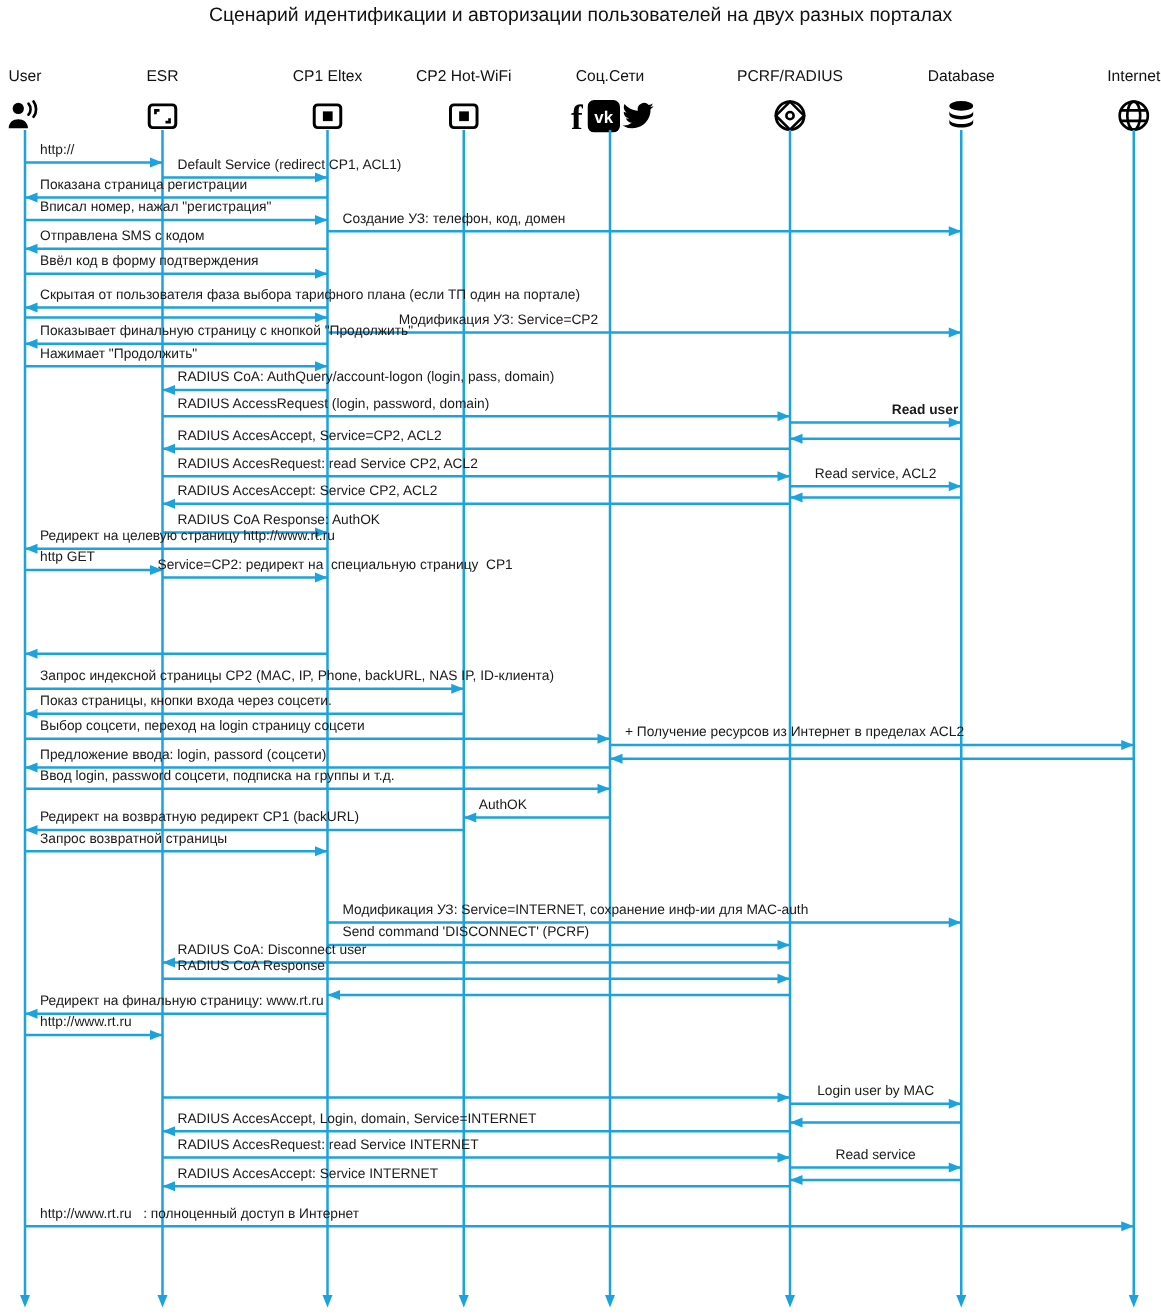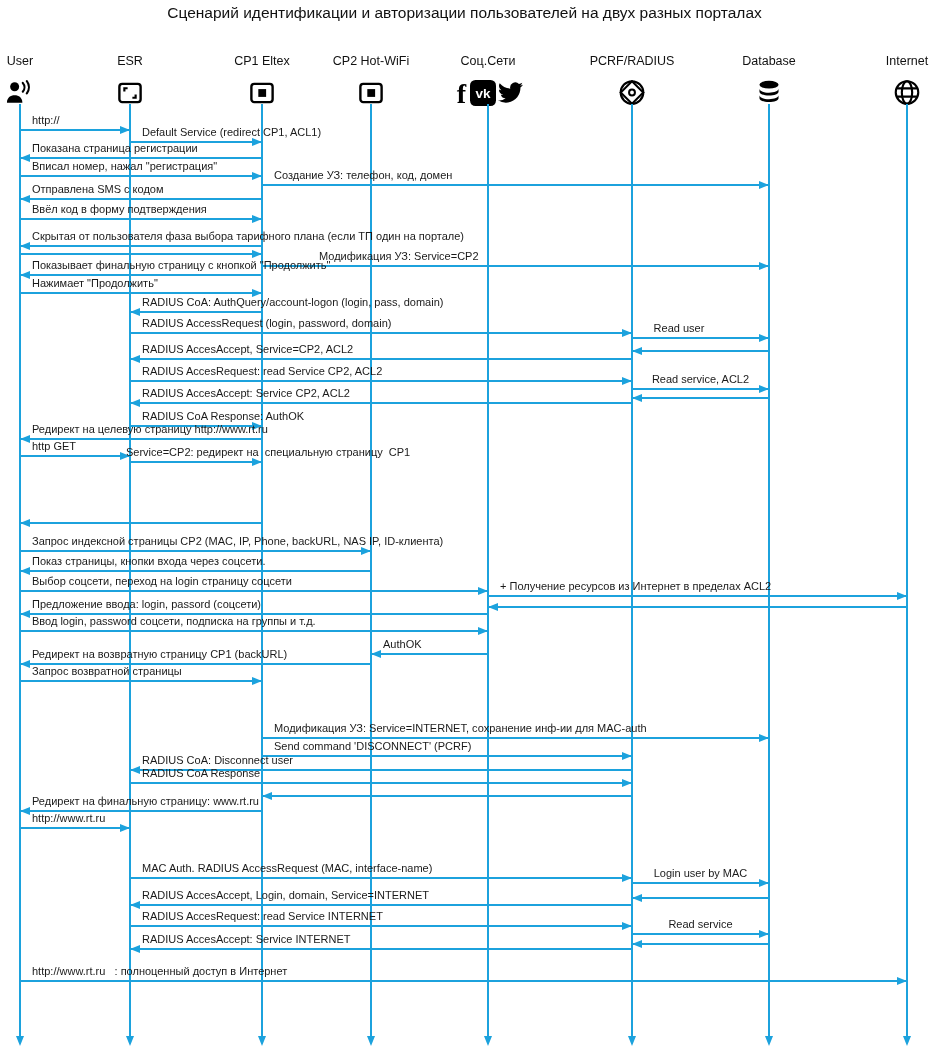--- a/index.html
+++ b/index.html
@@ -166,21 +166,21 @@
     <div class="ah right" style="top: 288.8px; left: 252px;"></div>
     <div class="mlabel" style="top: 276px; left: 32px;">Нажимает "Продолжить"</div>
     <div class="mline" style="left: 130px; top: 311px; width: 132px;"></div>
     <div class="ah left" style="top: 307.8px; left: 130px;"></div>
     <div class="mlabel" style="top: 295px; left: 142px;">RADIUS CoA: AuthQuery/account-logon (login, pass, domain)</div>
     <div class="mline" style="left: 130px; top: 332px; width: 502px;"></div>
     <div class="ah right" style="top: 328.8px; left: 622px;"></div>
     <div class="mlabel" style="top: 316px; left: 142px;">RADIUS AccessRequest (login, password, domain)</div>
     <div class="mline" style="left: 632px; top: 337px; width: 137px;"></div>
     <div class="ah right" style="top: 333.8px; left: 759px;"></div>
-    <div class="mlabel" style="top: 321px; left: 679px; transform: translateX(-50%);">Read user</div>
+    <div class="mlabel" style="top: 321px; left: 740px; transform: translateX(-50%); font-weight: bold;">Read user</div>
     <div class="mline" style="left: 632px; top: 350px; width: 137px;"></div>
     <div class="ah left" style="top: 346.8px; left: 632px;"></div>
     <div class="mline" style="left: 130px; top: 358px; width: 502px;"></div>
     <div class="ah left" style="top: 354.8px; left: 130px;"></div>
     <div class="mlabel" style="top: 342px; left: 142px;">RADIUS AccesAccept, Service=CP2, ACL2</div>
     <div class="mline" style="left: 130px; top: 380px; width: 502px;"></div>
     <div class="ah right" style="top: 376.8px; left: 622px;"></div>
     <div class="mlabel" style="top: 364px; left: 142px;">RADIUS AccesRequest: read Service CP2, ACL2</div>
     <div class="mline" style="left: 632px; top: 388px; width: 137px;"></div>
     <div class="ah right" style="top: 384.8px; left: 759px;"></div>
@@ -222,21 +222,21 @@
     <div class="ah left" style="top: 609.8px; left: 20px;"></div>
     <div class="mlabel" style="top: 597px; left: 32px;">Предложение ввода: login, passord (соцсети)</div>
     <div class="mline" style="left: 20px; top: 630px; width: 468px;"></div>
     <div class="ah right" style="top: 626.8px; left: 478px;"></div>
     <div class="mlabel" style="top: 614px; left: 32px;">Ввод login, password соцсети, подписка на группы и т.д.</div>
     <div class="mline" style="left: 371px; top: 653px; width: 117px;"></div>
     <div class="ah left" style="top: 649.8px; left: 371px;"></div>
     <div class="mlabel" style="top: 637px; left: 383px;">AuthOK</div>
     <div class="mline" style="left: 20px; top: 663px; width: 351px;"></div>
     <div class="ah left" style="top: 659.8px; left: 20px;"></div>
-    <div class="mlabel" style="top: 647px; left: 32px;">Редирект на возвратную страницу CP1 (backURL)</div>
+    <div class="mlabel" style="top: 647px; left: 32px;">Редирект на возвратную редирект CP1 (backURL)</div>
     <div class="mline" style="left: 20px; top: 680px; width: 242px;"></div>
     <div class="ah right" style="top: 676.8px; left: 252px;"></div>
     <div class="mlabel" style="top: 664px; left: 32px;">Запрос возвратной страницы</div>
     <div class="mline" style="left: 262px; top: 737px; width: 507px;"></div>
     <div class="ah right" style="top: 733.8px; left: 759px;"></div>
     <div class="mlabel" style="top: 721px; left: 274px;">Модификация УЗ: Service=INTERNET, сохранение инф-ии для MAC-auth</div>
     <div class="mline" style="left: 262px; top: 755px; width: 370px;"></div>
     <div class="ah right" style="top: 751.8px; left: 622px;"></div>
     <div class="mlabel" style="top: 739px; left: 274px;">Send command 'DISCONNECT' (PCRF)</div>
     <div class="mline" style="left: 130px; top: 769px; width: 502px;"></div>
@@ -248,21 +248,20 @@
     <div class="mline" style="left: 262px; top: 795px; width: 370px;"></div>
     <div class="ah left" style="top: 791.8px; left: 262px;"></div>
     <div class="mline" style="left: 20px; top: 810px; width: 242px;"></div>
     <div class="ah left" style="top: 806.8px; left: 20px;"></div>
     <div class="mlabel" style="top: 794px; left: 32px;">Редирект на финальную страницу: www.rt.ru</div>
     <div class="mline" style="left: 20px; top: 827px; width: 110px;"></div>
     <div class="ah right" style="top: 823.8px; left: 120px;"></div>
     <div class="mlabel" style="top: 811px; left: 32px;">http://www.rt.ru</div>
     <div class="mline" style="left: 130px; top: 877px; width: 502px;"></div>
     <div class="ah right" style="top: 873.8px; left: 622px;"></div>
-    <div class="mlabel" style="top: 861px; left: 142px;">MAC Auth. RADIUS AccessRequest (MAC, interface-name)</div>
     <div class="mline" style="left: 632px; top: 882px; width: 137px;"></div>
     <div class="ah right" style="top: 878.8px; left: 759px;"></div>
     <div class="mlabel" style="top: 866px; left: 700.5px; transform: translateX(-50%);">Login user by MAC</div>
     <div class="mline" style="left: 632px; top: 897px; width: 137px;"></div>
     <div class="ah left" style="top: 893.8px; left: 632px;"></div>
     <div class="mline" style="left: 130px; top: 904px; width: 502px;"></div>
     <div class="ah left" style="top: 900.8px; left: 130px;"></div>
     <div class="mlabel" style="top: 888px; left: 142px;">RADIUS AccesAccept, Login, domain, Service=INTERNET</div>
     <div class="mline" style="left: 130px; top: 925px; width: 502px;"></div>
     <div class="ah right" style="top: 921.8px; left: 622px;"></div>

